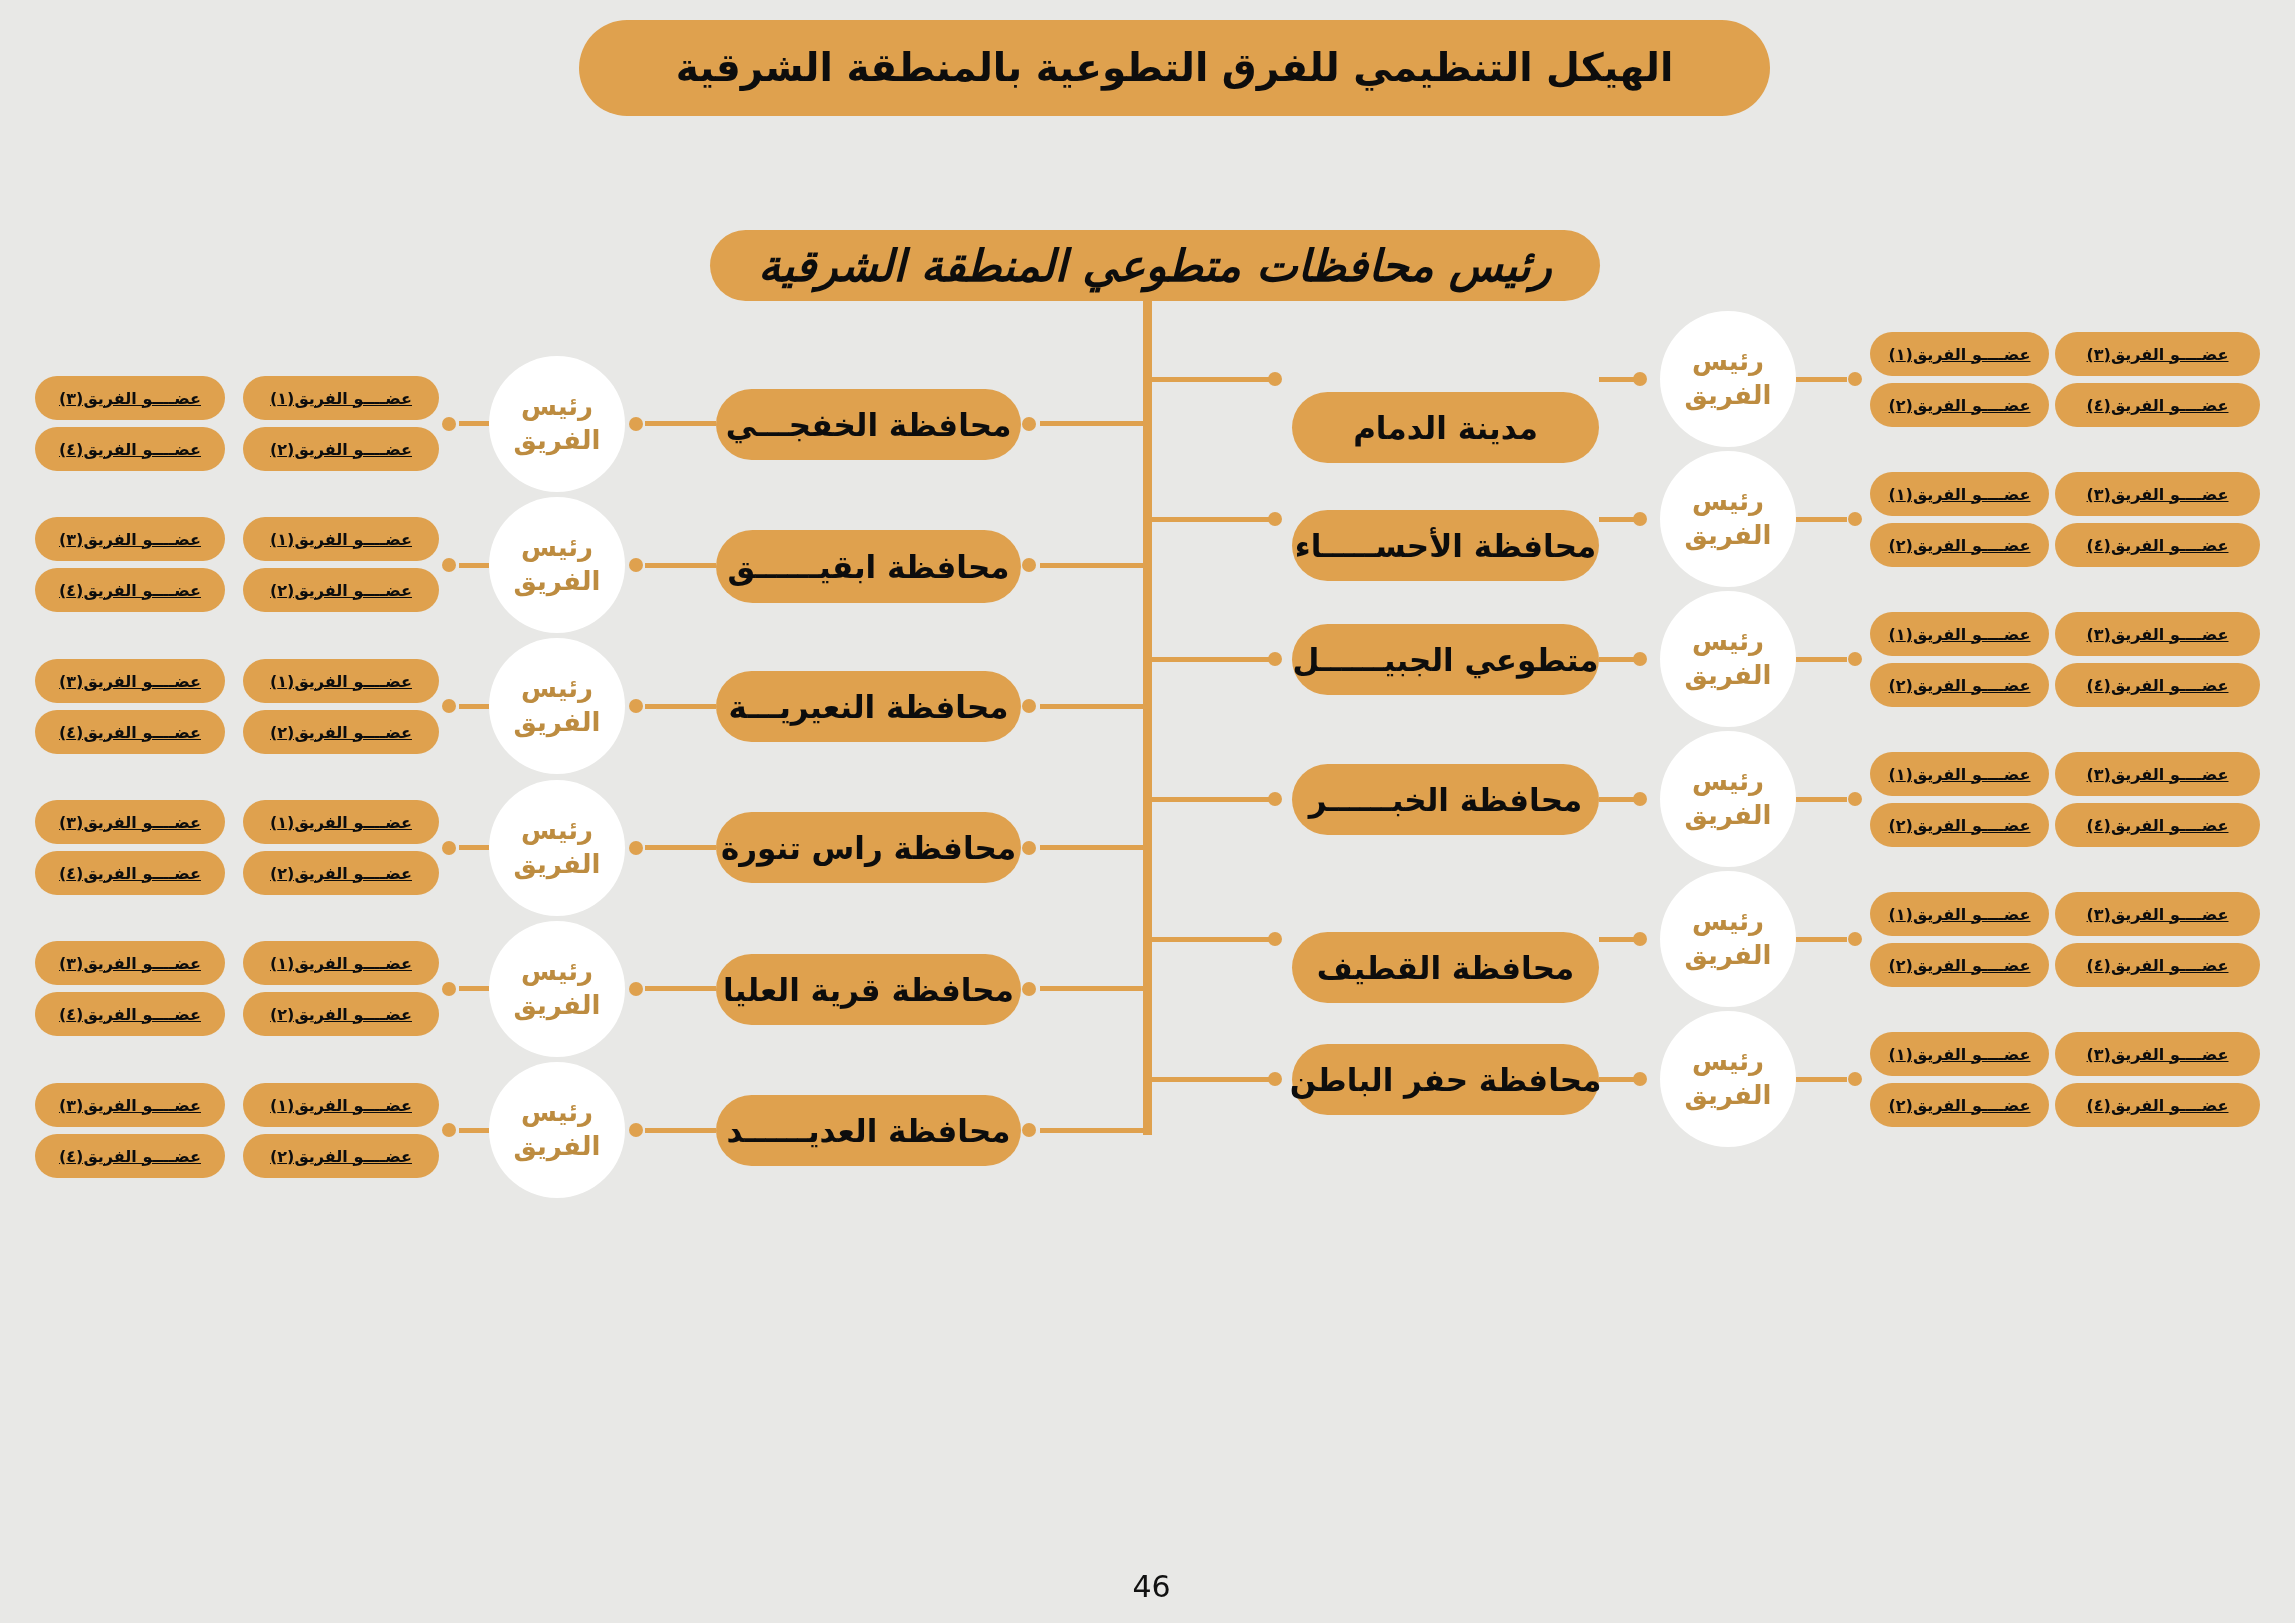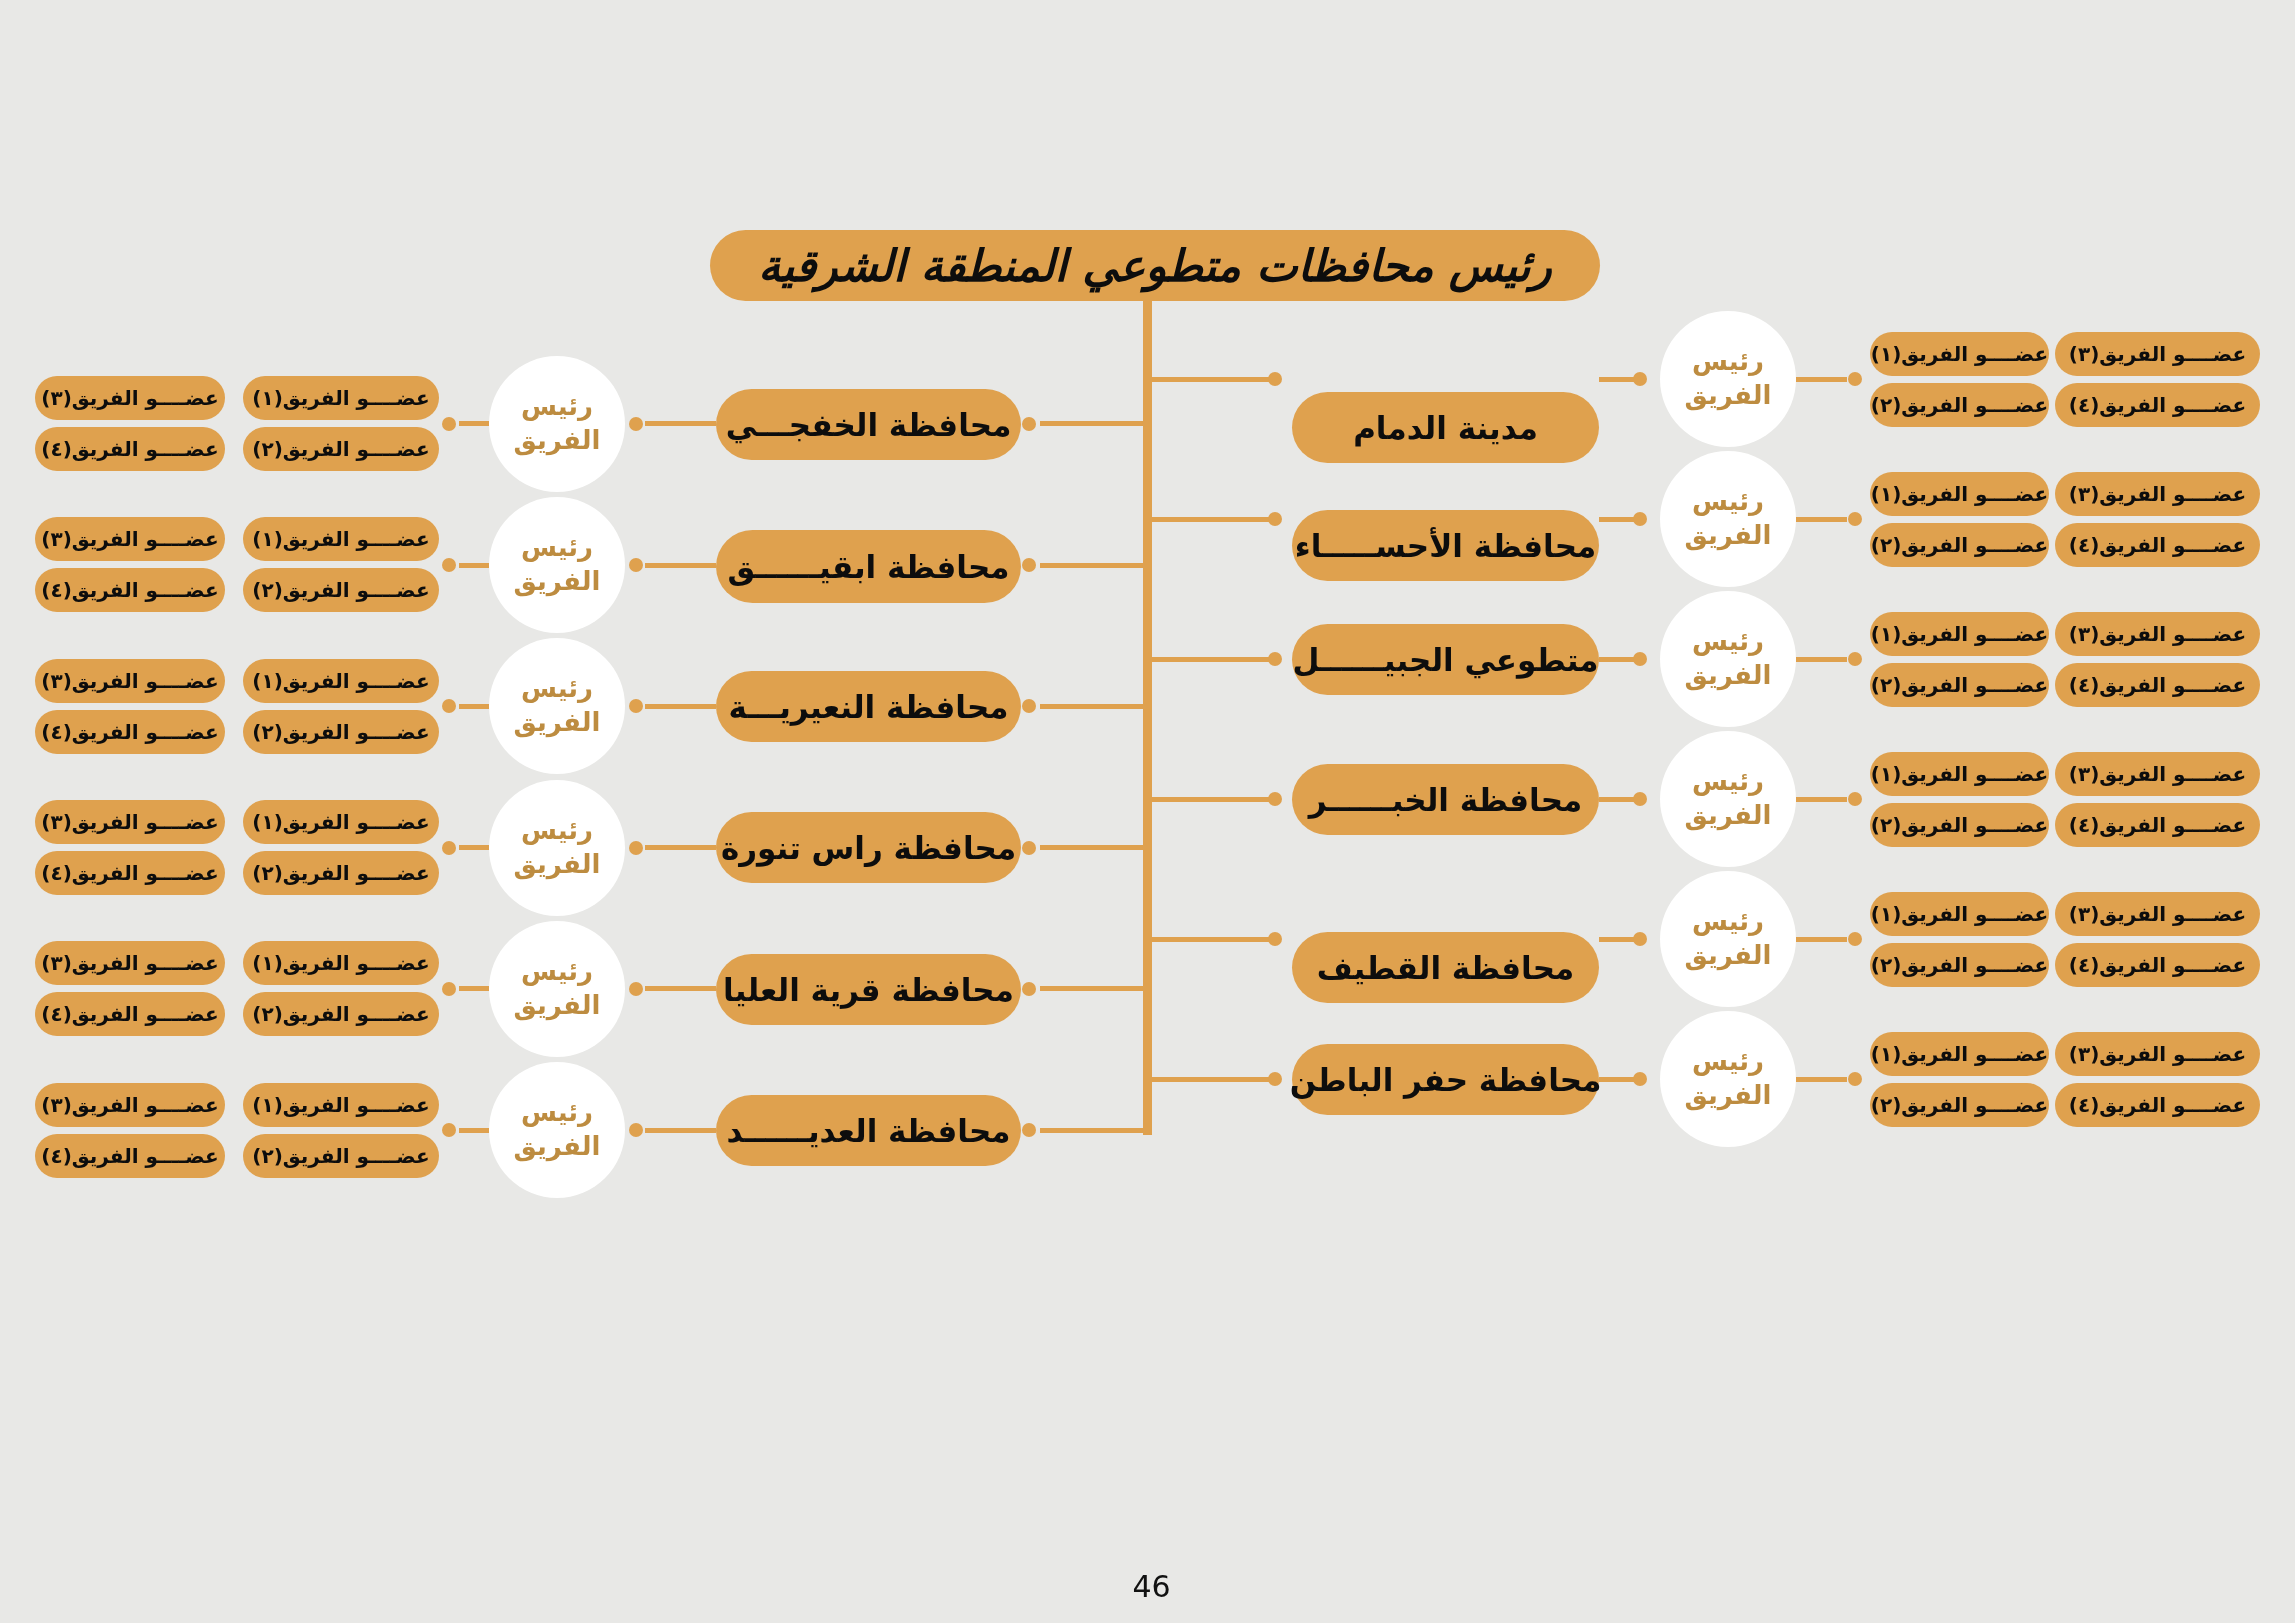--- a/index.html
+++ b/index.html
@@ -15,38 +15,39 @@
     font-family:"DejaVu Sans",sans-serif;overflow:hidden;
   }
   .pill{
     position:absolute;background:var(--accent);color:var(--ink);
     display:flex;align-items:center;justify-content:center;
     white-space:nowrap;font-weight:700;
   }
   .title{border-radius:50px;font-size:39px;}
   .root{border-radius:37px;font-size:44px;font-style:italic;}
   .gov{border-radius:37px;font-size:31px;}
-  .member{border-radius:22px;font-size:20px;padding:0 3.9px;box-sizing:border-box;}
+  .member{border-radius:22px;font-size:16px;padding:0 3.9px;box-sizing:border-box;text-decoration:underline;}
   .leader{
     position:absolute;background:var(--node-fill);border-radius:50%;
     display:flex;flex-direction:column;align-items:center;justify-content:center;
     color:var(--leader);font-size:26px;font-weight:700;line-height:1.3;white-space:nowrap;
   }
   .line{position:absolute;background:var(--accent);}
   .dot{position:absolute;width:14.4px;height:14.4px;border-radius:50%;background:var(--accent);}
   .trunk{left:1143px;top:301px;width:9.2px;height:834px;}
   .page{
     position:absolute;left:1099px;top:1569px;width:105px;text-align:center;
     font-size:30px;color:#111;font-weight:400;
   }
 </style>
 </head>
 <body>
 
 <div id="canvas">
+  <div class="pill title" style="left:579px;top:19.6px;width:1191px;height:96px;" dir="rtl">الهيكل التنظيمي للفرق التطوعية بالمنطقة الشرقية</div>
 
   <div class="pill root" style="left:710px;top:230px;width:890px;height:71px;" dir="rtl">رئيس محافظات متطوعي المنطقة الشرقية</div>
 
   <div class="line trunk"></div>
 
   <div id="rows">
       <div class="line" style="left: 1148px; top: 377px; width: 121px; height: 5.2px;"></div>
       <div class="dot" style="left: 1268px; top: 372px;"></div>
       <div class="pill gov" dir="rtl" style="left: 1292px; top: 344px; width: 307px; height: 71px; margin-top: 48px;">مدينة الدمام</div>
       <div class="line" style="left: 1599px; top: 377px; width: 35px; height: 5.2px;"></div>

